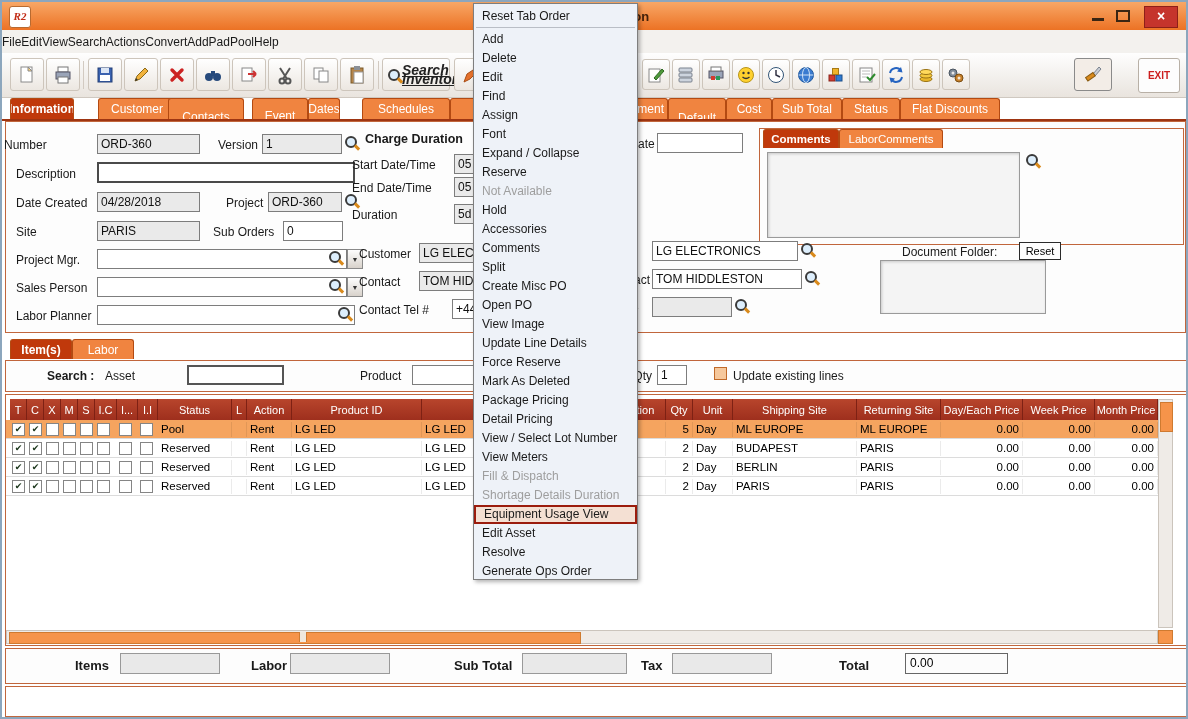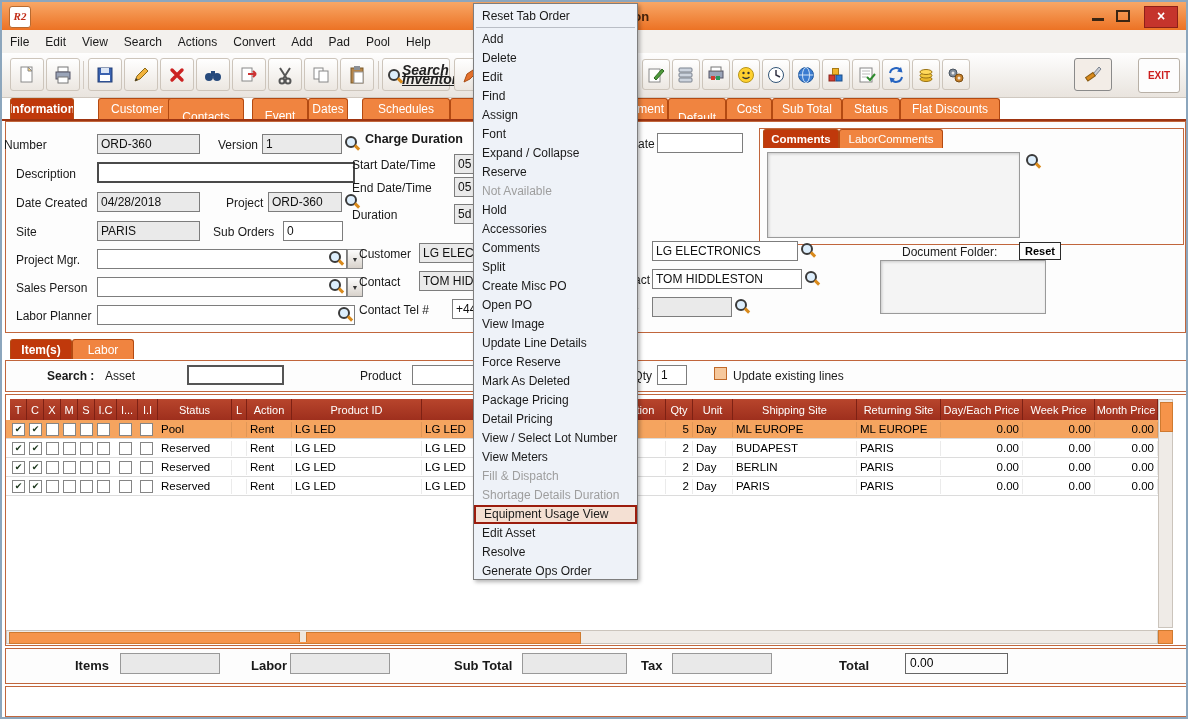--- a/index.html
+++ b/index.html
@@ -9,21 +9,21 @@
   .titlebar{position:absolute;left:0;top:0;width:100%;height:28px;background:linear-gradient(#f8a766,#ec7224);}
   .titletext{position:absolute;left:0;right:0;top:7px;text-align:center;font-weight:bold;font-size:13px;color:#44220a;}
   .logo{position:absolute;left:7px;top:4px;width:20px;height:20px;background:#fff;border:1px solid #b86a30;border-radius:3px;
     font-family:"Liberation Serif",serif;font-style:italic;font-weight:bold;color:#c22b16;font-size:11px;text-align:center;line-height:19px;}
   .wmin{position:absolute;left:1090px;top:16px;width:12px;height:3px;background:#3a2513;}
   .wmax{position:absolute;left:1114px;top:8px;width:10px;height:8px;border:2px solid #3a2513;background:transparent;}
   .wclose{position:absolute;left:1142px;top:4px;width:32px;height:20px;background:#c5342c;border:1px solid #8d1f18;
     color:#fff;font-weight:bold;font-size:14px;text-align:center;line-height:18px;}
   
   .menubar{position:absolute;left:0;top:28px;width:100%;height:23px;background:#f3f1ee;border-bottom:1px solid #dcd7d1;display:flex;align-items:center;}
-  .menubar span{padding:0 8px;color:#1a1a1a;}
+  .menubar span{padding:0 0;color:#1a1a1a;}
   
   .toolbar{position:absolute;left:0;top:51px;width:100%;height:44px;background:linear-gradient(#fefefe,#e9e4de);border-bottom:1px solid #cfc8c0;}
   .tbtn{position:absolute;top:5px;width:34px;height:33px;border:1px solid #cdc5bb;border-radius:3px;background:linear-gradient(#ffffff,#ece7e1);
     display:flex;align-items:center;justify-content:center;box-sizing:border-box;}
   .tbtn.small{width:28px;height:31px;top:6px;}
   .tsep{position:absolute;top:8px;width:1px;height:28px;background:#d2cac1;}
   .si-text{font-size:14px;font-weight:bold;font-style:italic;text-decoration:underline;line-height:9px;width:42px;margin-left:14px;text-align:center;color:#222;}
   .exitbtn{position:absolute;top:5px;width:40px;height:33px;border:1px solid #b8b0a6;border-radius:3px;background:#fdfdfd;
     color:#cc1f1f;font-weight:bold;font-size:10px;display:flex;align-items:center;justify-content:center;}
   
@@ -39,21 +39,21 @@
   .fld{position:absolute;height:20px;box-sizing:border-box;border:1px solid #7d7d7d;background:#eaeaea;font-size:12px;color:#111;
     padding:2px 3px;white-space:nowrap;overflow:hidden;}
   .fld.w{background:#fff;}
   .fld.focus{border:2px solid #4a4a4a;background:#fff;}
   .tarea{position:absolute;background:#f4f4f4;border:1px solid #9a9a9a;box-shadow:inset 1px 1px 3px rgba(0,0,0,.18);box-sizing:border-box;}
   .mag{position:absolute;width:15px;height:15px;}
   .mag i{position:absolute;left:0;top:0;width:8px;height:8px;border:2px solid #3a3a3a;border-radius:50%;background:#ddeefc;display:block;}
   .mag b{position:absolute;left:9px;top:10px;width:6px;height:3px;background:#d98a1c;transform:rotate(45deg);display:block;}
   .ddbtn{position:absolute;width:16px;height:20px;background:linear-gradient(#fdfdfd,#d8d2cb);border:1px solid #8a8a8a;box-sizing:border-box;
     font-size:7px;color:#333;display:flex;align-items:center;justify-content:center;}
-  .btn{position:absolute;background:#fdfdfd;border:1px solid #2a2a2a;font-size:11px;display:flex;align-items:center;justify-content:center;box-sizing:border-box;font-weight:bold;}
+  .btn{position:absolute;background:#fdfdfd;border:1px solid #2a2a2a;font-size:11px;display:flex;align-items:center;justify-content:center;box-sizing:border-box;}
   .checkbox{position:absolute;width:13px;height:13px;background:#f6c89c;border:1px solid #c06a2a;box-sizing:border-box;}
   
   #table-area{position:absolute;left:4px;top:397px;width:1152px;height:229px;background:#fff;}
   #t-head{position:absolute;left:0;top:0;width:1152px;height:21px;}
   .th{position:absolute;top:0;height:21px;background:linear-gradient(#b8452c,#9e2f1d);color:#fff;font-size:11px;display:flex;align-items:center;
     justify-content:center;border-right:1px solid #7e2114;box-sizing:border-box;white-space:nowrap;overflow:hidden;}
   #t-body{position:absolute;left:0;top:21px;width:1152px;height:208px;}
   .t-row{position:absolute;left:0;width:1152px;height:19px;background:#fff;border-bottom:1px solid #dcdcdc;box-sizing:border-box;}
   .t-row.sel{background:#f5a45f;}
   .tc{position:absolute;top:2px;height:15px;line-height:15px;font-size:11.5px;padding:0 3px;white-space:nowrap;overflow:hidden;border-right:1px solid rgba(0,0,0,0.08);}
@@ -271,21 +271,21 @@
           <rect x="3" y="10" width="9" height="4" fill="#d98a1c" stroke="#8a5a10" transform="rotate(-35 7 12)"></rect>
         </svg>
       </div>
     <div class="exitbtn" style="left:1136px">EXIT</div>
   </div>
 
   <div class="tab active" style="left:8px;top:96px;width:64px;height:21px">Information</div>
   <div class="tab" style="left:96px;top:96px;width:78px;height:21px">Customer</div>
   <div class="tab" style="left:166px;top:96px;width:76px;height:37px">Contacts</div>
   <div class="tab" style="left:250px;top:96px;width:56px;height:34px">Event</div>
-  <div class="tab" style="left:306px;top:96px;width:40px;height:21px">Dates</div>
+  <div class="tab" style="left:306px;top:96px;width:32px;height:21px">Dates</div>
   <div class="tab" style="left:360px;top:96px;width:88px;height:21px">Schedules</div>
   <div class="tab" style="left:448px;top:96px;width:130px;height:21px"></div>
   <div class="tab tab-right" style="left:578px;top:96px;width:88px;height:21px">ment</div>
   <div class="tab" style="left:666px;top:96px;width:58px;height:39px">Default</div>
   <div class="tab" style="left:724px;top:96px;width:46px;height:21px">Cost</div>
   <div class="tab" style="left:770px;top:96px;width:70px;height:21px">Sub Total</div>
   <div class="tab" style="left:840px;top:96px;width:58px;height:21px">Status</div>
   <div class="tab" style="left:898px;top:96px;width:100px;height:21px">Flat Discounts</div>
   <div class="hr-red" style="top:117px"></div>
 

